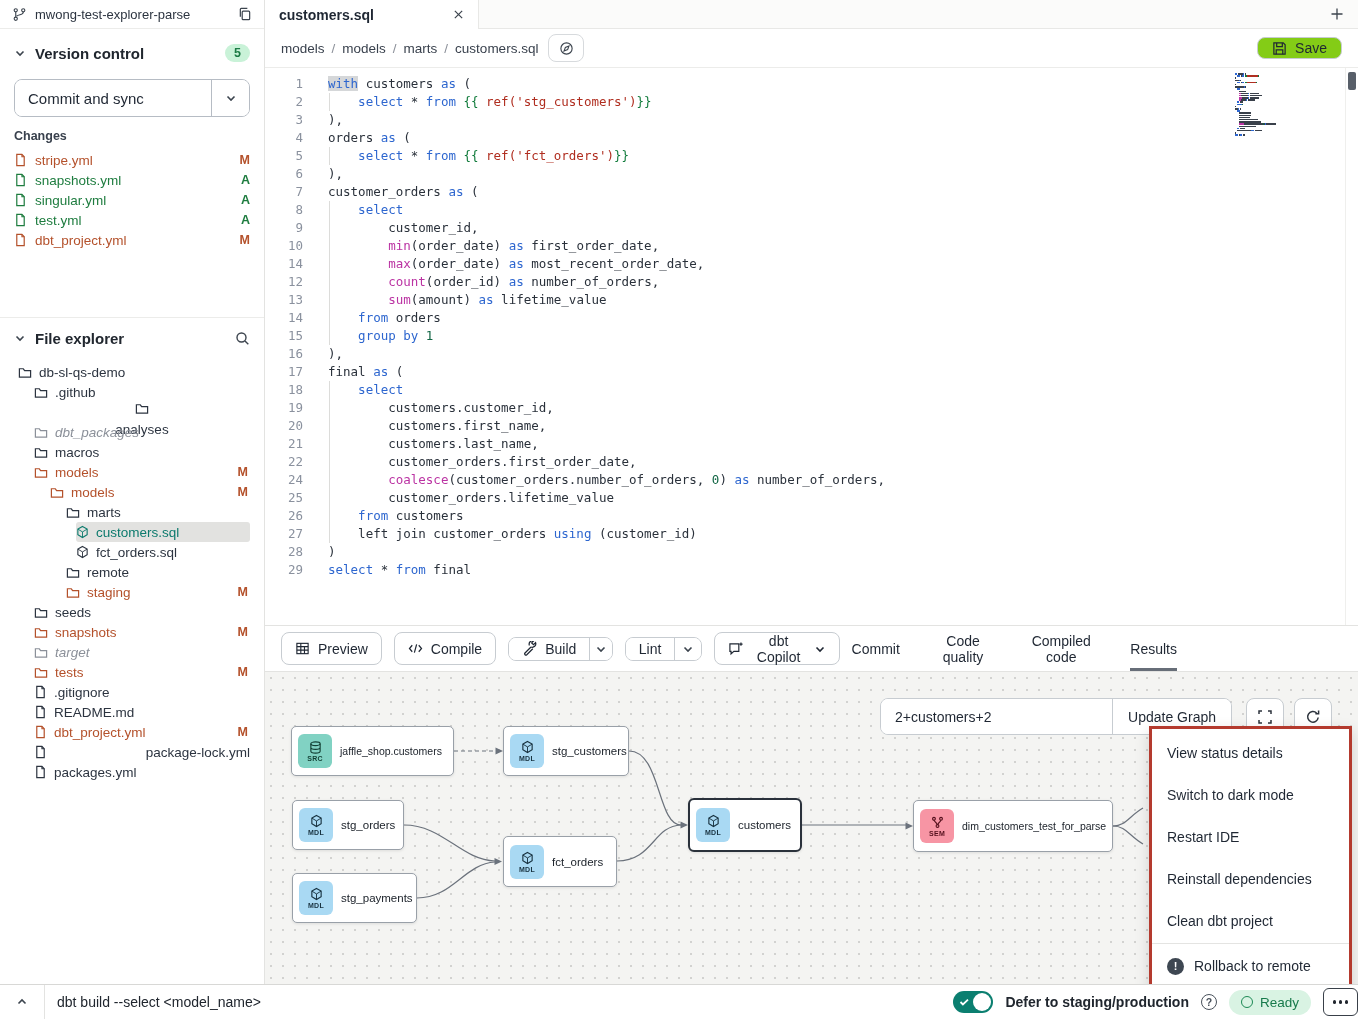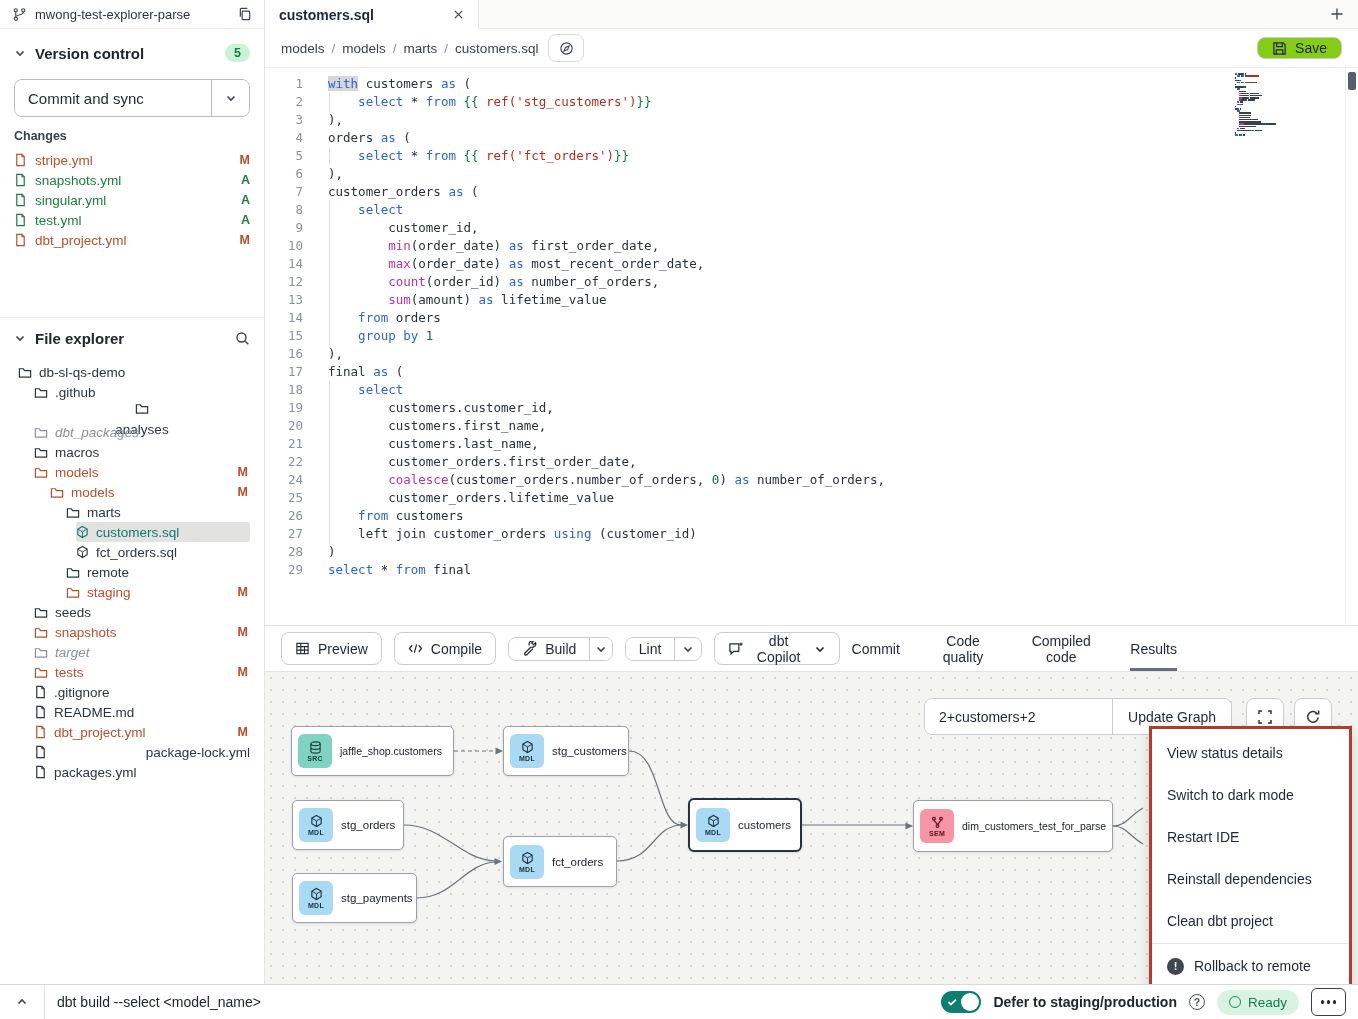--- a/index.html
+++ b/index.html
@@ -80,37 +80,37 @@
   .edges { position:absolute; inset:0; }
   .node { position:absolute; display:flex; align-items:center; gap:8px; padding:0 4px 0 6px; background:#fff; border:1px solid #99a0a8; border-radius:5px; box-shadow:0 1px 3px rgba(20,20,20,0.10); cursor:pointer; }
   .node.selected { border:2px solid #2a313b; border-radius:6px; }
   .nbadge { width:34px; height:34px; flex:none; border-radius:6px; display:flex; flex-direction:column; align-items:center; justify-content:center; gap:1px; }
   .nbadge .blab { font-size:7px; font-weight:bold; letter-spacing:0.3px; }
   .k-mdl { background:#a9d9f3; color:#17313f; }
   .k-src { background:#81d2c3; color:#123f33; }
   .k-sem { background:#f795a4; color:#55101d; }
   .nlabel { font-size:11.5px; color:#20262e; white-space:nowrap; }
   .nlabel.sm { font-size:10.5px; }
-  .selector { position:absolute; top:26px; right:126px; width:308px; height:37px; display:flex; border:1px solid #c7ccd1; border-radius:8px; background:#fff; overflow:hidden; }
+  .selector { position:absolute; top:26px; right:126px; width:352px; height:37px; display:flex; border:1px solid #c7ccd1; border-radius:8px; background:#fff; overflow:hidden; }
   .selector input { flex:1; min-width:0; border:none; outline:none; padding:0 14px; font-size:14px; color:#1f2733; font-family:inherit; background:#fff; }
   .selector .update { border:none; border-left:1px solid #c7ccd1; background:#fff; padding:0 15px; font-size:14px; color:#1f2733; font-family:inherit; cursor:pointer; white-space:nowrap; }
   .lin-iconbtn { position:absolute; top:26px; width:38px; height:37px; border:1px solid #c7ccd1; border-radius:8px; background:#fff; display:flex; align-items:center; justify-content:center; color:#2c333c; cursor:pointer; }
   .fs-btn { right:74px; } .rf-btn { right:26px; }
   .ctx-menu { position:absolute; top:54px; right:6px; width:203px; background:#fff; border:3px solid #b43a2e; z-index:5; box-shadow:0 5px 14px rgba(0,0,0,0.14); padding:3px 0 4px; }
   .mi { height:42px; display:flex; align-items:center; padding:0 15px; font-size:14px; color:#1f2733; cursor:pointer; }
   .msep { border-top:1px solid #e4e4e2; margin:1px 0; }
   .mi.danger { gap:10px; }
   .d-ic { width:17px; height:17px; flex:none; border-radius:50%; background:#3e4752; color:#fff; display:flex; align-items:center; justify-content:center; font-size:11px; font-weight:bold; line-height:1; }
 
   
   .statusbar { height:35px; flex:none; border-top:1px solid #d8d8d6; background:#fff; display:flex; align-items:center; }
   .sb-chev { width:44px; flex:none; display:flex; align-items:center; justify-content:center; color:#3c444e; background:none; border:none; cursor:pointer; }
   .sb-div { width:1px; height:100%; background:#e3e3e1; }
   .sb-cmd { padding-left:12px; font-size:14px; color:#20262e; }
-  .sb-right { margin-left:auto; display:flex; align-items:center; gap:12px; padding-right:12px; }
+  .sb-right { margin-left:auto; display:flex; align-items:center; gap:12px; }
   .switch { width:40px; height:22px; border-radius:11px; background:#0b7f70; position:relative; cursor:pointer; }
   .switch .knob { position:absolute; top:2px; right:2px; width:18px; height:18px; border-radius:50%; background:#fff; }
   .switch .chk { position:absolute; left:6px; top:6px; color:#fff; }
   .defer-label { font-size:14px; font-weight:bold; color:#20262e; }
   .q-ic { width:16px; height:16px; border:1.3px solid #4a525c; border-radius:50%; color:#4a525c; font-size:10.5px; display:flex; align-items:center; justify-content:center; font-weight:bold; }
   .ready-pill { height:25px; border-radius:13px; background:#d9f3e3; color:#177a4b; display:flex; align-items:center; gap:7px; padding:0 12px; font-size:13.5px; }
   .ready-pill .ring { width:12px; height:12px; border:1.6px solid #1d8a55; border-radius:50%; }
   .more-btn { width:35px; height:28px; border:1.5px solid #394049; border-radius:6px; background:#fff; display:flex; align-items:center; justify-content:center; gap:3px; cursor:pointer; }
   .more-btn i { width:3.2px; height:3.2px; border-radius:50%; background:#20262e; }
 </style>

